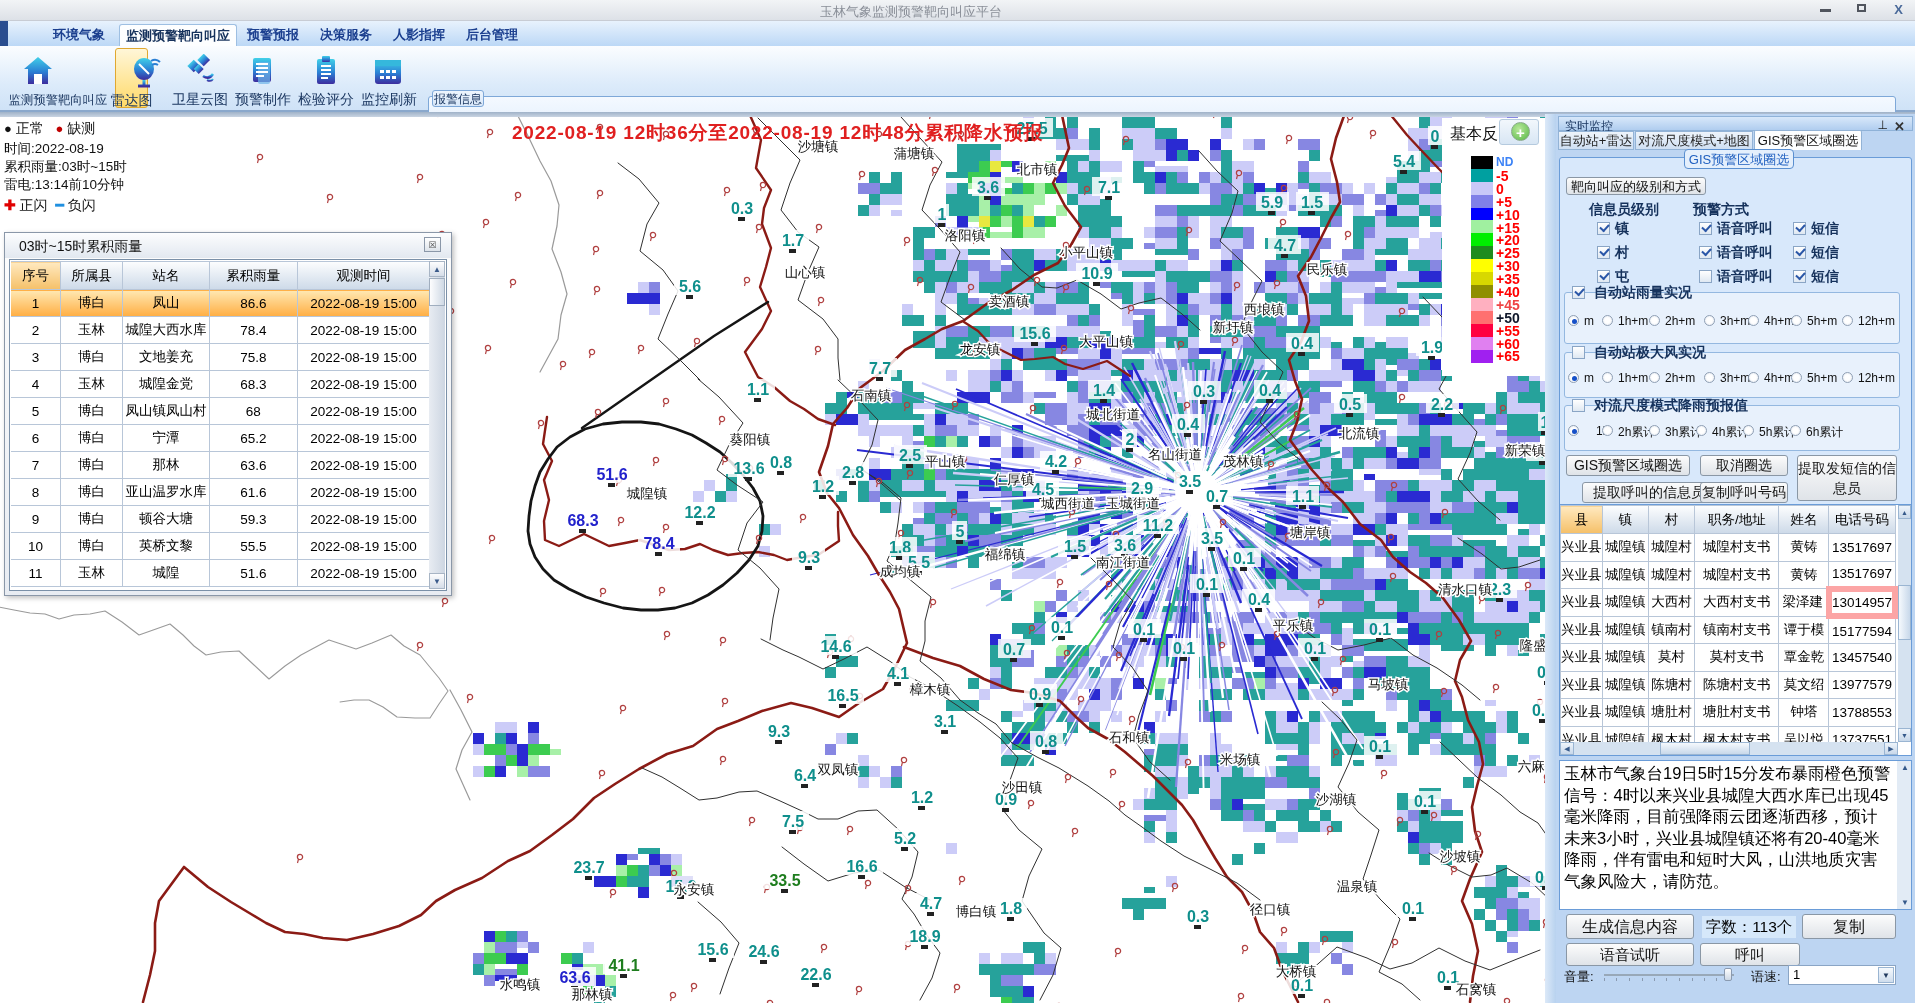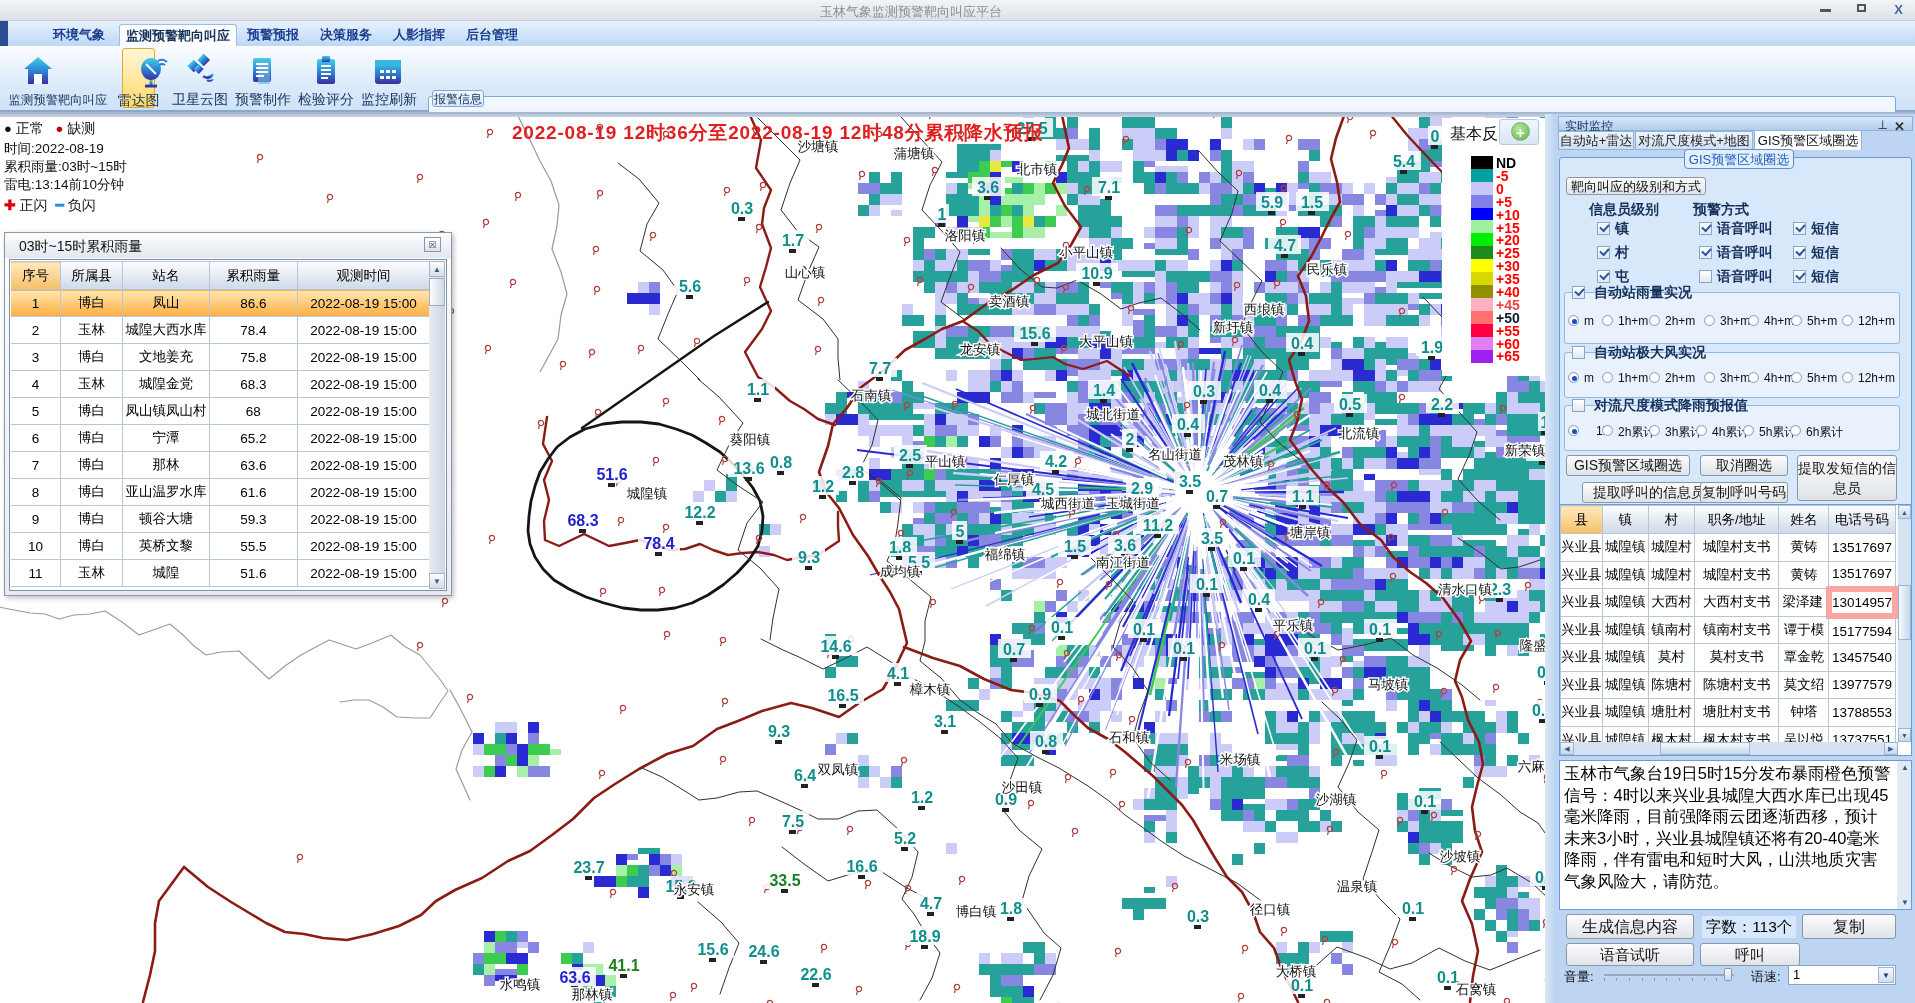--- a/index.html
+++ b/index.html
@@ -56,21 +56,21 @@
             <stop offset="0" stop-color="#41d0e8"></stop>
             <stop offset="0.55" stop-color="#2a7fd4"></stop>
             <stop offset="1" stop-color="#3d2d9e"></stop>
           </linearGradient>
         </defs>
         <path d="M17 3 L31 15 L27 15 L27 30 L7 30 L7 15 L3 15 Z" fill="url(#ig)"></path>
         <rect x="13" y="20" width="8" height="10" fill="#fff"></rect>
       </svg>
       <div class="tlabel"><span style="font-size:12.3px">监测预警靶向叫应</span></div>
     </div>
-    <div class="titem sel" style="left:122px;width:33px">
+    <div class="titem sel" style="left:115px;width:33px">
       <svg width="34" height="34" viewBox="0 0 34 34" style="position:absolute;left:13px;top:6px">
         <defs>
           <linearGradient id="ig" x1="0" y1="0" x2="0" y2="1">
             <stop offset="0" stop-color="#41d0e8"></stop>
             <stop offset="0.55" stop-color="#2a7fd4"></stop>
             <stop offset="1" stop-color="#3d2d9e"></stop>
           </linearGradient>
         </defs>
         <ellipse cx="15" cy="14" rx="10" ry="11" fill="url(#ig)"></ellipse>
         <path d="M15 25 L15 30 M9 31 L21 31" stroke="url(#ig)" stroke-width="3"></path>
@@ -1310,21 +1310,21 @@
       <text x="1476" y="877" text-anchor="middle" font-size="13.5" fill="#111" stroke="#fff" stroke-width="3" paint-order="stroke">石窝镇</text>
       <text x="592" y="882" text-anchor="middle" font-size="13.5" fill="#111" stroke="#fff" stroke-width="3" paint-order="stroke">那林镇</text>
       <text x="512" y="22" font-size="19" font-weight="bold" letter-spacing="0.8" fill="#e02020">2022-08-19 12时36分至2022-08-19 12时48分累积降水预报</text>
     </svg></div>
 <div id="legendbox" class="abs">
     <div style="position:absolute;left:8px;top:6px;font-size:16px;color:#111">基本反</div>
     <div style="position:absolute;left:57px;top:1px;width:40px;height:26px;background:linear-gradient(#f2f7fc,#d8e6f4);border:1px solid #b5cade;border-radius:3px">
       <div style="position:absolute;left:11px;top:2px;width:19px;height:19px;border-radius:50%;background:radial-gradient(circle at 40% 35%,#b8e89a,#57b847);border:1px solid #8a8;color:#fff;font-size:15px;font-weight:bold;text-align:center;line-height:19px">+</div>
     </div>
     <div style="position:absolute;left:29px;top:38px;width:22px;height:13px;background:#000000"></div>
-    <div style="position:absolute;left:54px;top:37px;font-size:14px;font-weight:bold;color:#000000">ND</div>
+    <div style="position:absolute;left:54px;top:37px;font-size:12px;font-weight:bold;color:#3b82f6">ND</div>
     <div style="position:absolute;left:29px;top:51px;width:22px;height:13px;background:#00a0a0"></div>
     <div style="position:absolute;left:54px;top:50px;font-size:14px;font-weight:bold;color:#f00">-5</div>
     <div style="position:absolute;left:29px;top:64px;width:22px;height:13px;background:#c8c8f8"></div>
     <div style="position:absolute;left:54px;top:63px;font-size:14px;font-weight:bold;color:#f00">0</div>
     <div style="position:absolute;left:29px;top:77px;width:22px;height:13px;background:#8080e8"></div>
     <div style="position:absolute;left:54px;top:76px;font-size:14px;font-weight:bold;color:#f00">+5</div>
     <div style="position:absolute;left:29px;top:90px;width:22px;height:13px;background:#0000ff"></div>
     <div style="position:absolute;left:54px;top:89px;font-size:14px;font-weight:bold;color:#f00">+10</div>
     <div style="position:absolute;left:29px;top:102px;width:22px;height:13px;background:#a0f0a0"></div>
     <div style="position:absolute;left:54px;top:102px;font-size:14px;font-weight:bold;color:#f00">+15</div>

